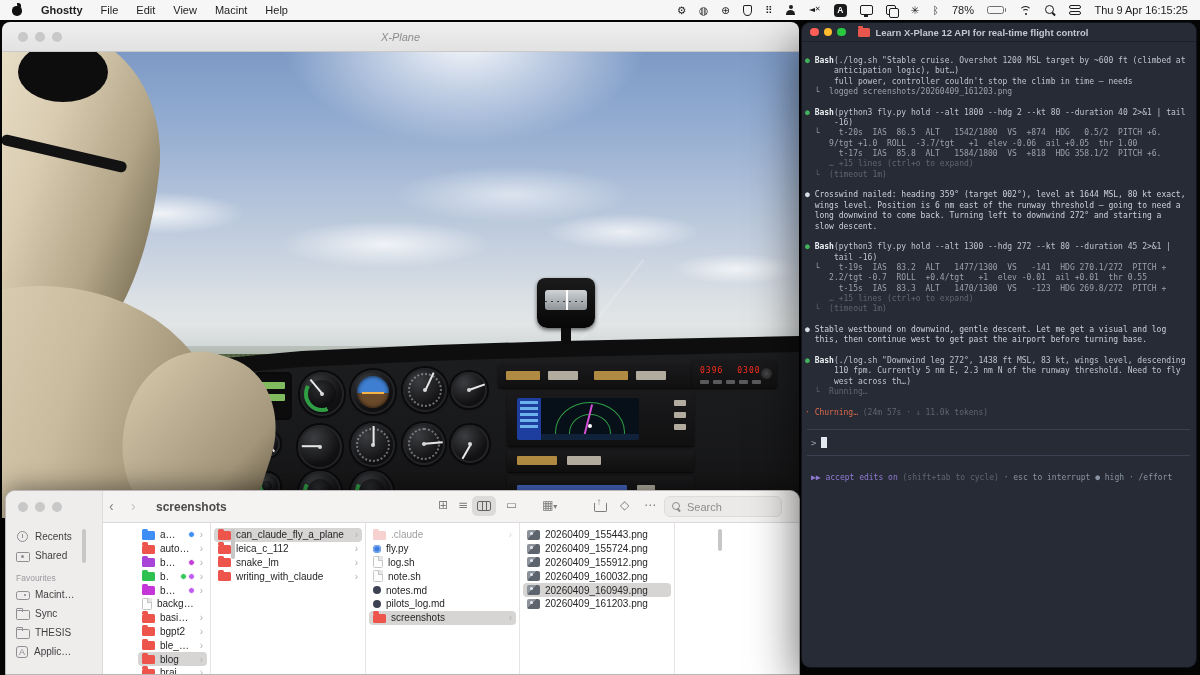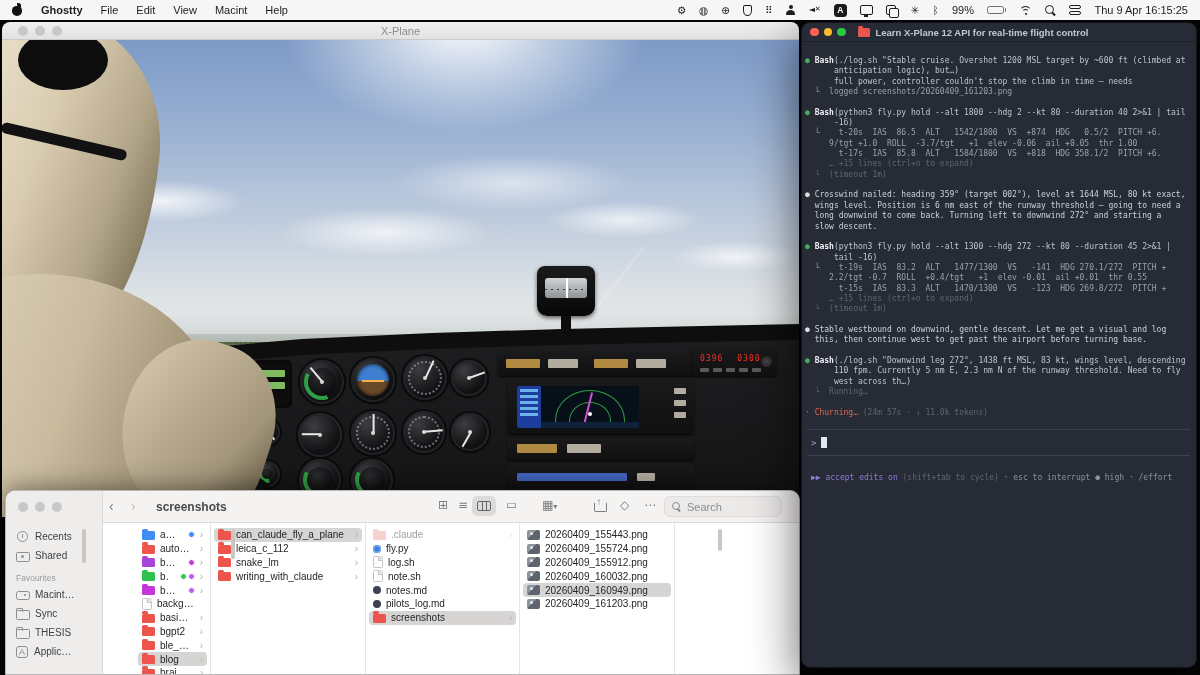--- a/index.html
+++ b/index.html
@@ -53,22 +53,22 @@
 
   
   .traffic { display:flex; gap:7px; }
   .light { width:10px; height:10px; border-radius:50%; }
   .l-red { background:#ff5f57; } .l-yel { background:#febc2e; } .l-grn { background:#28c840; }
   .l-dim { background:#c8c8c8; }
 
   
   #xplane { position:absolute; left:2px; top:22px; width:797px; height:496px; z-index:1;
             border-radius:8px 8px 0 0; overflow:hidden; box-shadow:0 12px 34px rgba(0,0,0,.55); }
-  .xp-titlebar { height:18px; background:linear-gradient(#efefef,#e2e2e2); display:flex; align-items:center;
-                 padding:0 16px; position:relative; border-bottom:1px solid #c9c9c9; }
+  .xp-titlebar { height:30px; background:linear-gradient(#efefef,#e2e2e2); display:flex; align-items:center;
+                 padding:0 16px; position:relative; border-bottom:1px solid #c9c9c9;font-style:italic; }
   .xp-title { position:absolute; left:0; right:0; text-align:center; font-size:11px; color:#8d8d8d; }
   #xp-content { position:relative; width:797px; height:477px; overflow:hidden; background:#404040; }
 
   .abs { position:absolute; }
   #sky { left:0; top:0; width:797px; height:310px;
     background:
       radial-gradient(260px 150px at 58% -4%, rgba(255,255,255,.95), rgba(255,255,255,0) 70%),
       radial-gradient(120px 30px at 20% 52%, rgba(255,255,255,.8), rgba(255,255,255,0) 70%),
       radial-gradient(150px 34px at 48% 62%, rgba(255,255,255,.75), rgba(255,255,255,0) 70%),
       radial-gradient(110px 26px at 78% 58%, rgba(255,255,255,.7), rgba(255,255,255,0) 70%),
@@ -271,21 +271,21 @@
       <span class="mb-ico">⊕</span>
       <span class="i-shield"></span>
       <span class="mb-ico">⠿</span>
       <span class="i-person"></span>
       <span class="i-mute"></span>
       <span class="i-abadge">A</span>
       <span class="i-display"></span>
       <span class="i-copy"></span>
       <span class="mb-ico">✳</span>
       <span class="mb-ico">ᛒ</span>
-      <span>99%</span>
+      <span>78%</span>
       <span class="i-batt">
           <span class="shell"><span class="fill"></span></span>
           <span class="nub"></span>
         </span>
       <span class="i-wifi">
           <i class="w1"></i>
           <i class="w2"></i>
           <i class="w3"></i>
         </span>
       <span class="i-search"></span>

